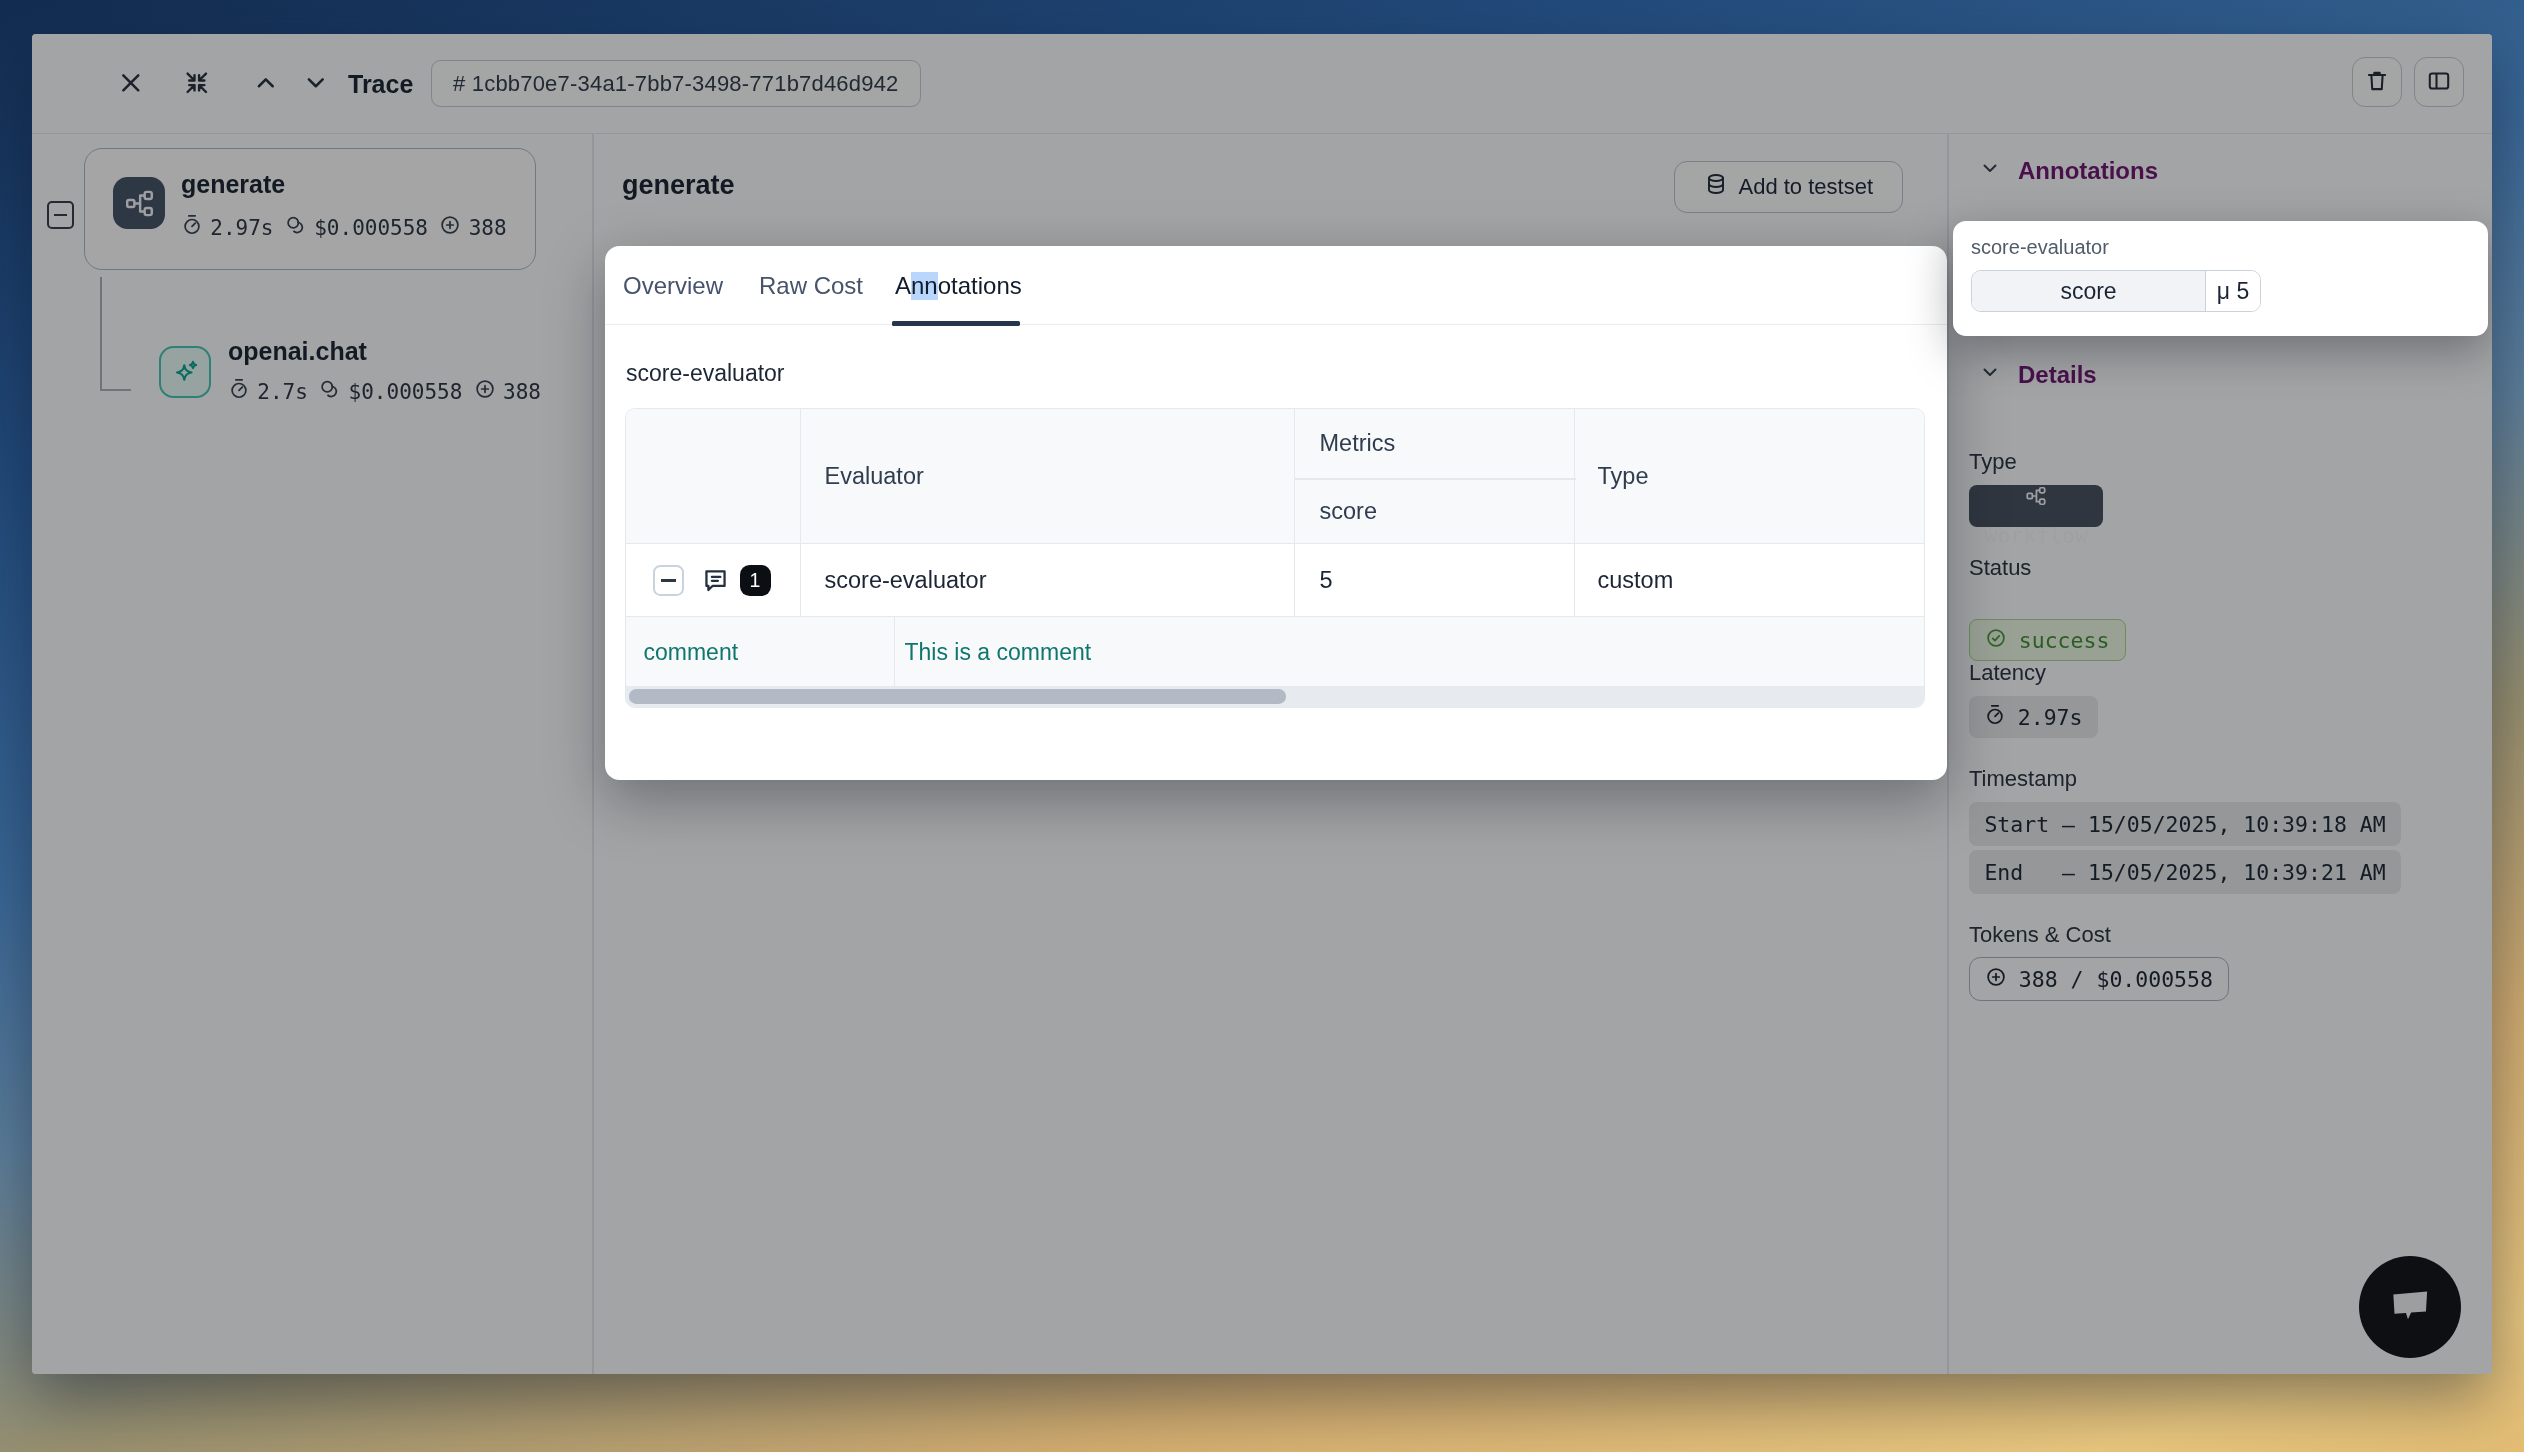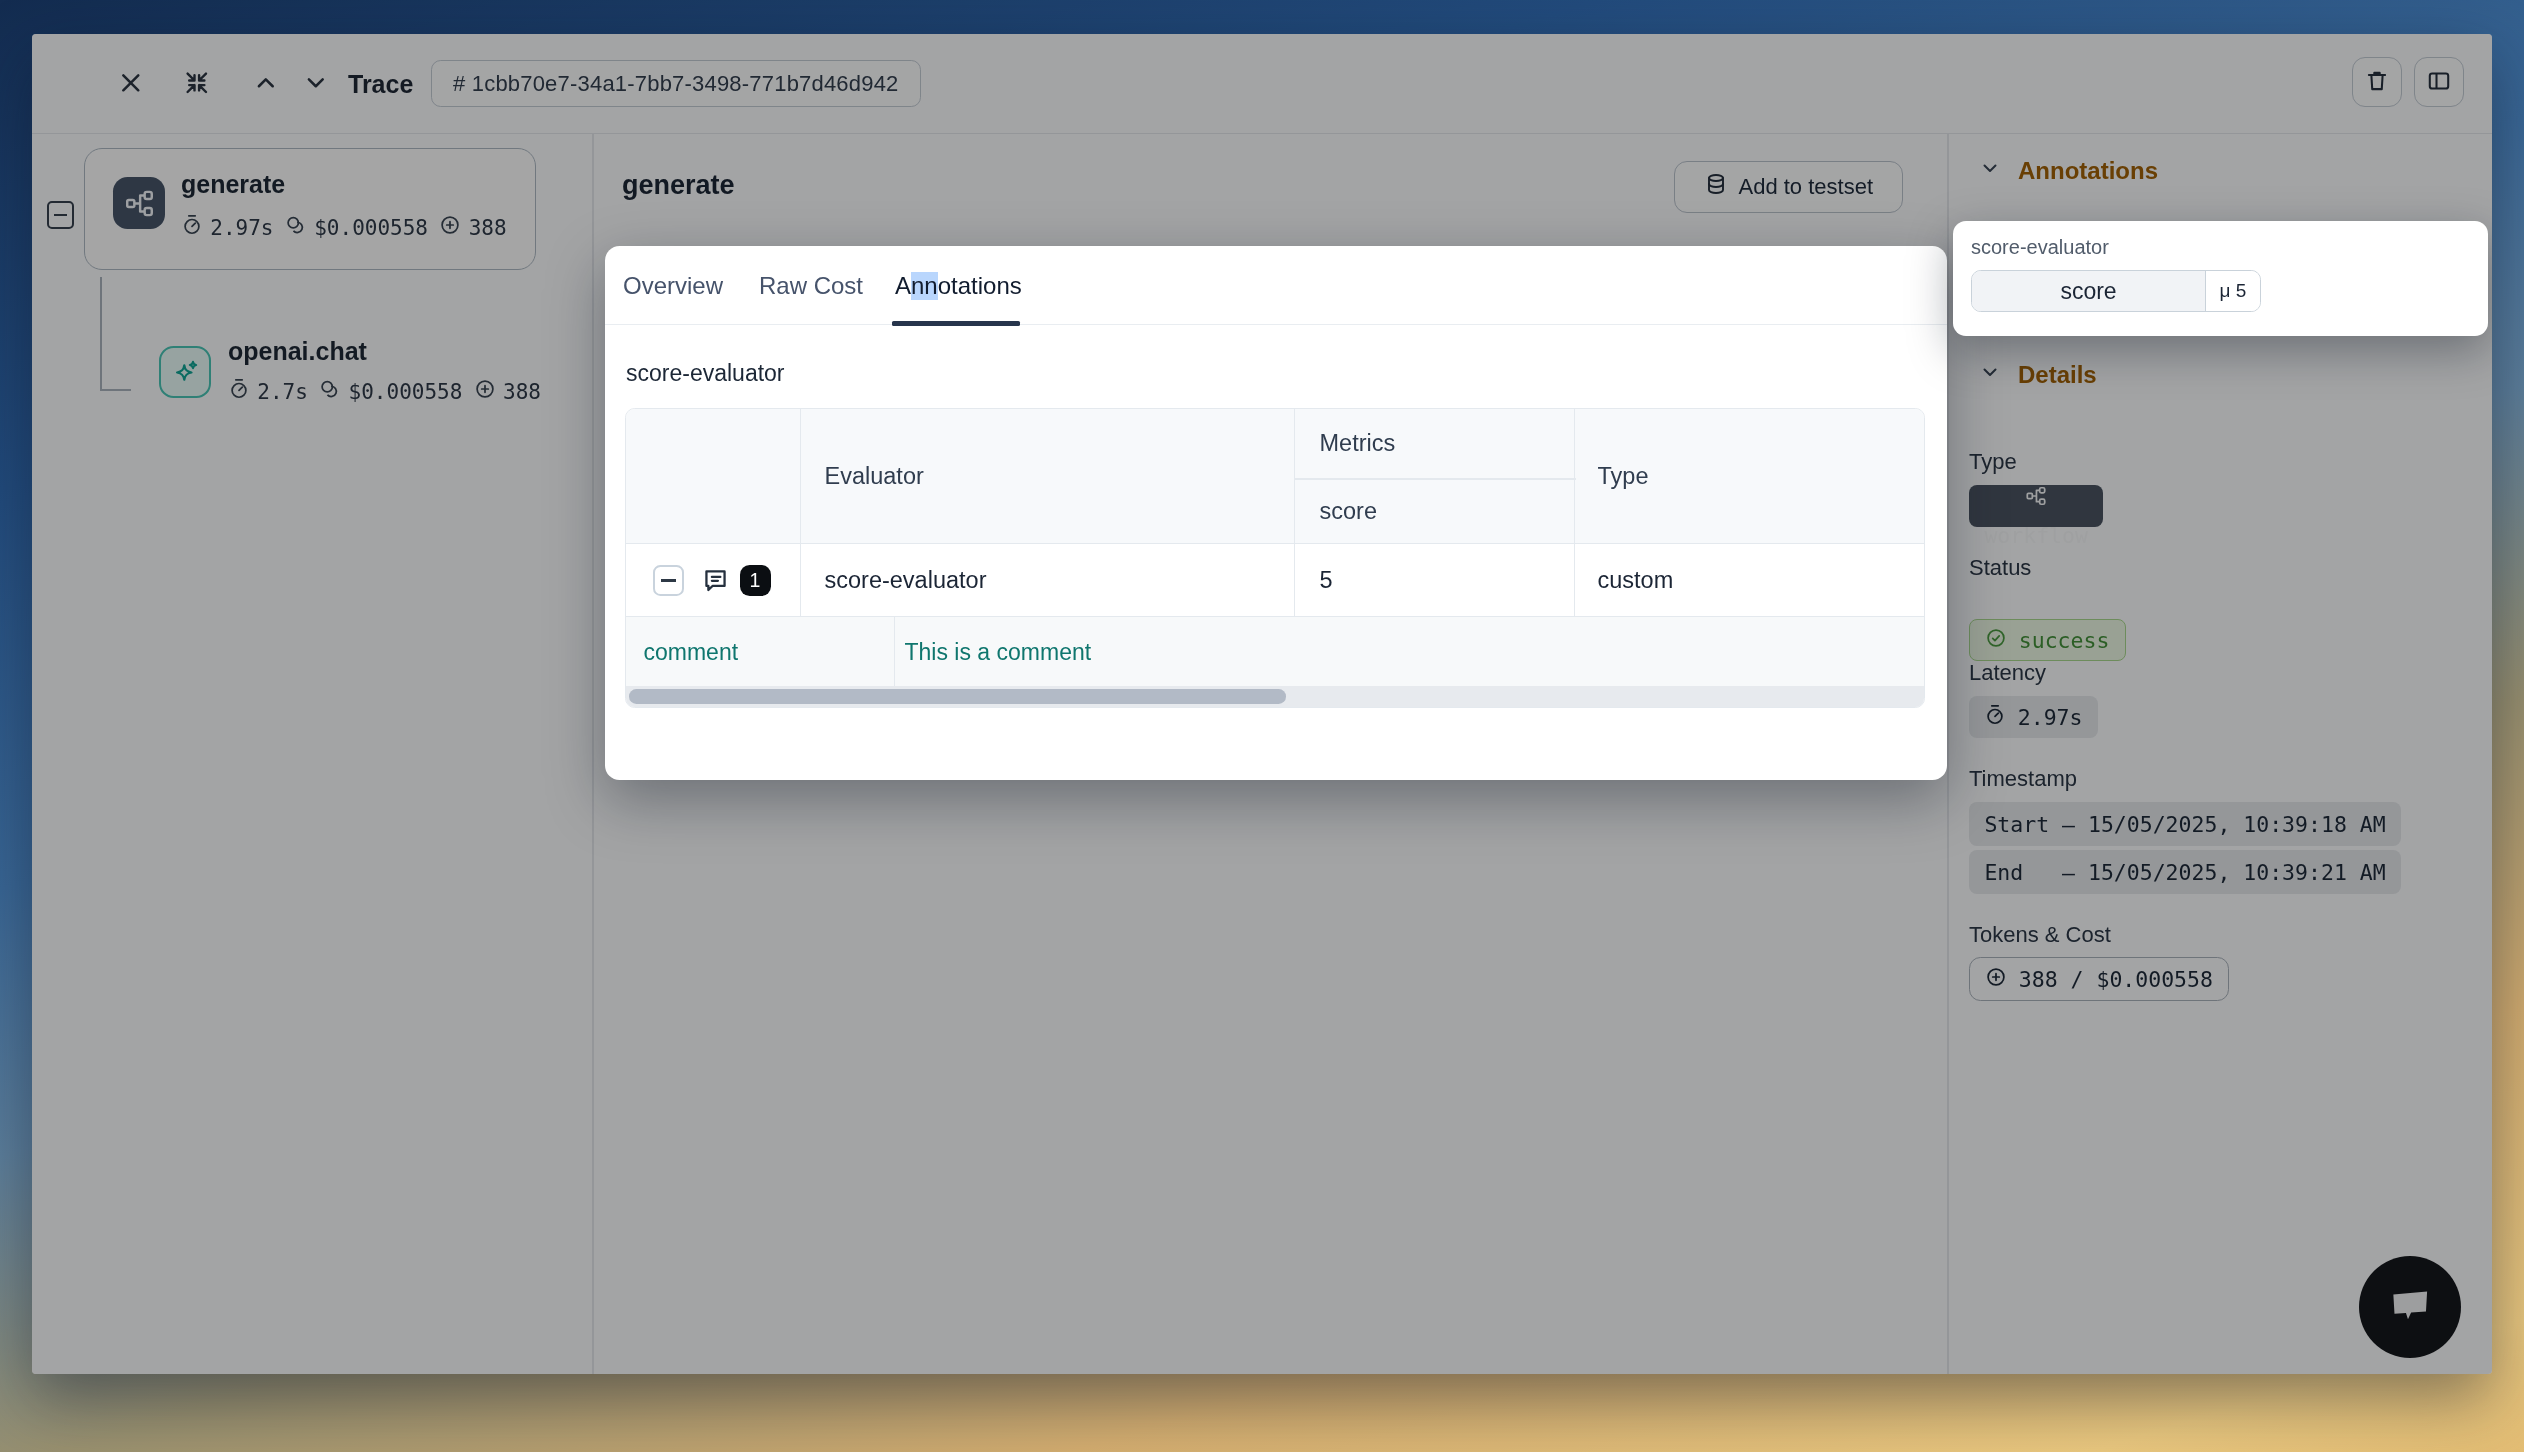--- a/index.html
+++ b/index.html
@@ -102,24 +102,24 @@
   .t-thumb { position:absolute; left:3.2px; top:3.2px; width:657px; height:14.6px; border-radius:7.3px; background:#b2bac6; }
 
   
   .anno-popup { position:absolute; left:1921px; top:187px; width:535px; height:115px; background:#fff; border-radius:13px;
     z-index:10; box-shadow:0 14.6px 45px rgba(10,18,32,.35); }
   .ap-label { position:absolute; left:18px; top:14.6px; font-size:20px; color:#515c6b; }
   .ap-control { position:absolute; left:18px; top:49px; height:42px; width:290px; border:1.6px solid #c9d2da; border-radius:9.7px;
     display:flex; overflow:hidden; }
   .ap-metric { width:234px; background:#f1f3f6; border-right:1.6px solid #c9d2da; display:flex; align-items:center;
     justify-content:center; font-size:23px; color:#1b2535; }
-  .ap-mean { flex:1; background:#fff; display:flex; align-items:center; justify-content:center; font-size:19px; color:#1b2535; }
-
-  
-  .rp-header { position:absolute; display:flex; align-items:center; gap:16px; font-size:24px; font-weight:600; color:#a16207; }
+  .ap-mean { flex:1; background:#fff; display:flex; align-items:center; justify-content:center; font-size:23px; color:#1b2535; }
+
+  
+  .rp-header { position:absolute; display:flex; align-items:center; gap:16px; font-size:24px; font-weight:600; color:#701a75; }
   .rp-anno-header { left:1946px; top:122px; }
   .rp-details-header { left:1946px; top:326px; }
   .rp-header svg { color:#394556; }
   .rp-label { position:absolute; left:1937px; font-size:22px; font-weight:500; color:#2c3848; }
   .badge { position:absolute; left:1937px; display:inline-flex; align-items:center; gap:11.4px;
     font-family:"DejaVu Sans Mono", monospace; font-size:21.5px; border-radius:8px; padding:0 15.4px; }
   .badge-type { top:451px; height:42px; background:#4a5462; color:#f4f6f8;flex-direction:column; }
   .badge-status { top:557px; height:42px; background:#ecf7e3; border:1.6px solid #a8d88e; color:#43913a;margin-top:28px; }
   .badge-latency { top:662px; height:42px; background:#e5e8ec; color:#1e2a3a; }
   .badge-ts { height:44px; background:#e5e8ec; color:#1e2a3a; white-space:pre; }

